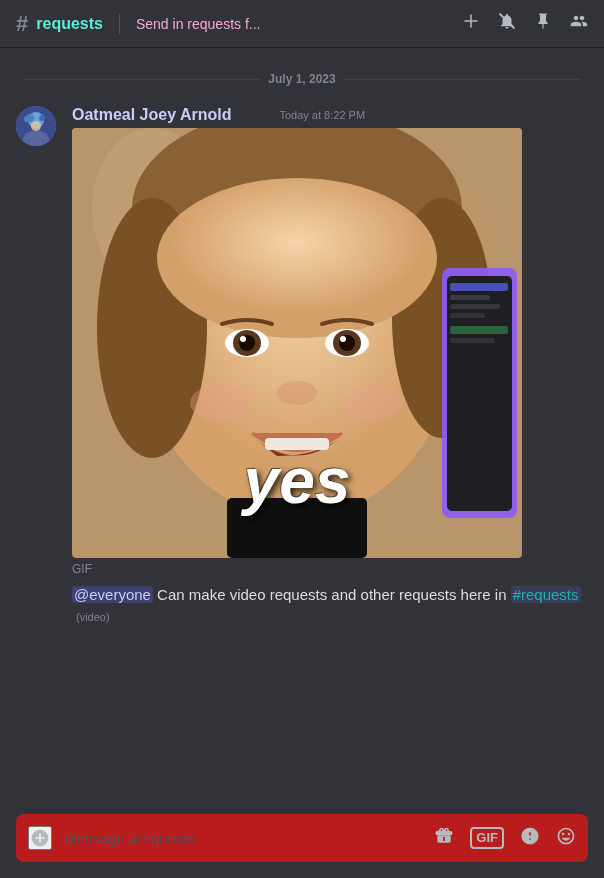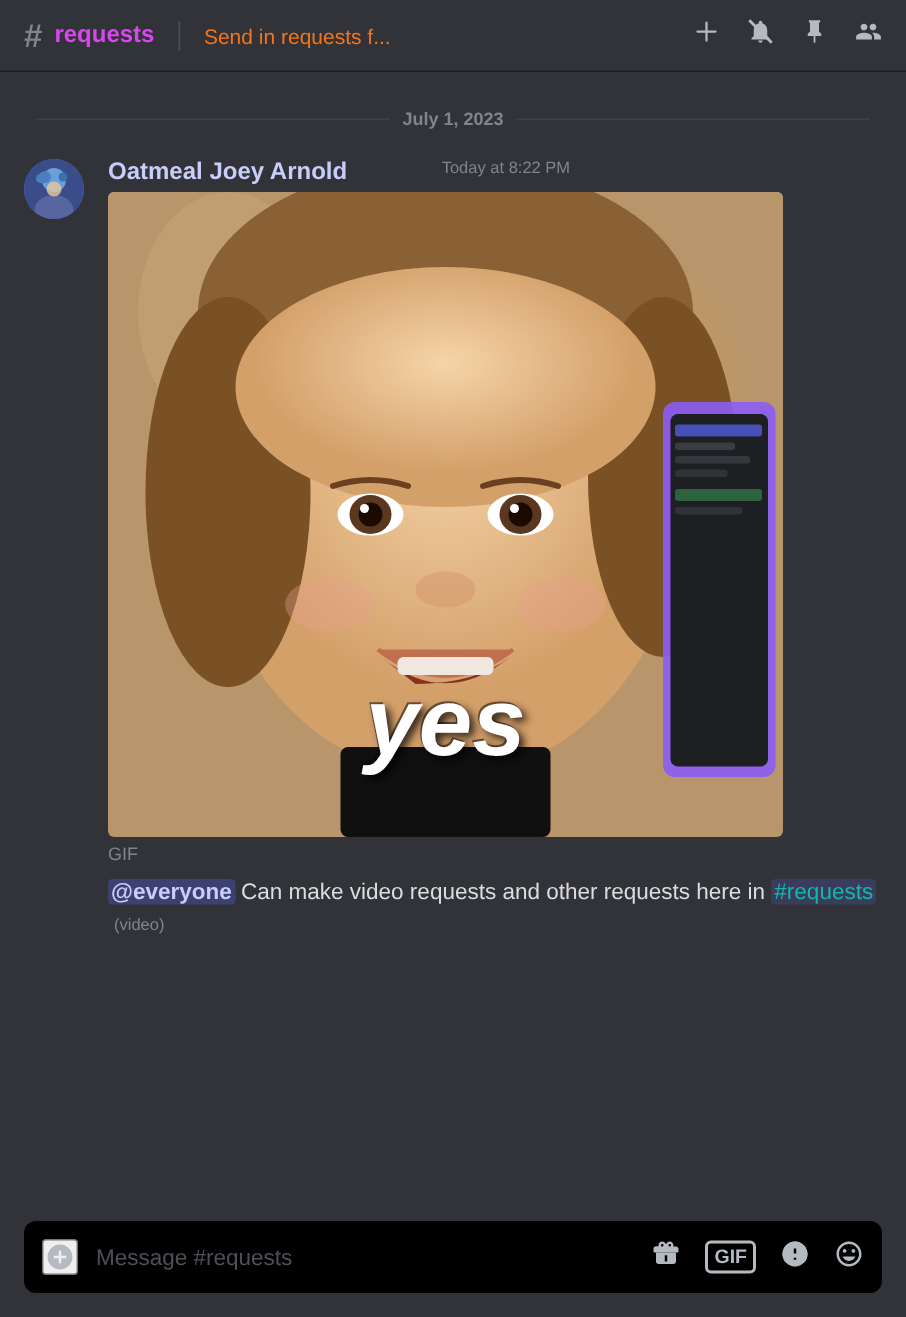--- a/index.html
+++ b/index.html
@@ -28,36 +28,36 @@
     }
 
     .header-hash {
       color: #80848e;
       font-size: 22px;
       font-weight: bold;
       flex-shrink: 0;
     }
 
     .header-channel-name {
-      color: #d946ef;
+      color: #5eead4;
       font-weight: 700;
       font-size: 16px;
       flex-shrink: 0;
     }
 
     .header-divider {
       width: 1px;
       height: 20px;
       background: #4e5058;
       margin: 0 8px;
       flex-shrink: 0;
     }
 
     .header-topic {
-      color: #f97316;
+      color: #f9a8d4;
       font-size: 14px;
       flex: 1;
       white-space: nowrap;
       overflow: hidden;
       text-overflow: ellipsis;
     }
 
     .header-icons {
       display: flex;
       align-items: center;
@@ -125,22 +125,22 @@
       height: 100%;
     }
 
     .message-content {
       flex: 1;
       min-width: 0;
     }
 
     .message-header {
       display: flex;
-      align-items: flex-start;
-      gap: 15px;
+      align-items: center;
+      gap: 0;
       margin-bottom: 4px;
     }
 
     .message-author {
       color: #c9cdfb;
       font-weight: 600;
       font-size: 16px;
       cursor: pointer;
     }
 
@@ -210,21 +210,21 @@
       line-height: 1.4;
       color: #dcddde;
       margin-top: 8px;
     }
 
     .mention-everyone {
       background-color: rgba(88, 101, 242, 0.3);
       color: #c9cdfb;
       border-radius: 3px;
       padding: 0 2px;
-      font-weight: 700;
+      font-weight: 400;
     }
 
     .channel-mention {
       background-color: rgba(88, 101, 242, 0.2);
       color: #14b8a6;
       border-radius: 3px;
       padding: 0 2px;
       cursor: pointer;
       font-weight: 500;
     }
@@ -236,21 +236,21 @@
     }
 
     
     .message-input-area {
       padding: 0 16px 16px 16px;
       flex-shrink: 0;
       background-color: #313338;
     }
 
     .message-input-container {
-      background-color: #000000;
+      background-color: #b91c1c;
       border-radius: 8px;
       display: flex;
       align-items: center;
       padding: 0 12px;
       height: 48px;
       gap: 12px;
     }
 
     .input-add-btn {
       color: #b5bac1;

